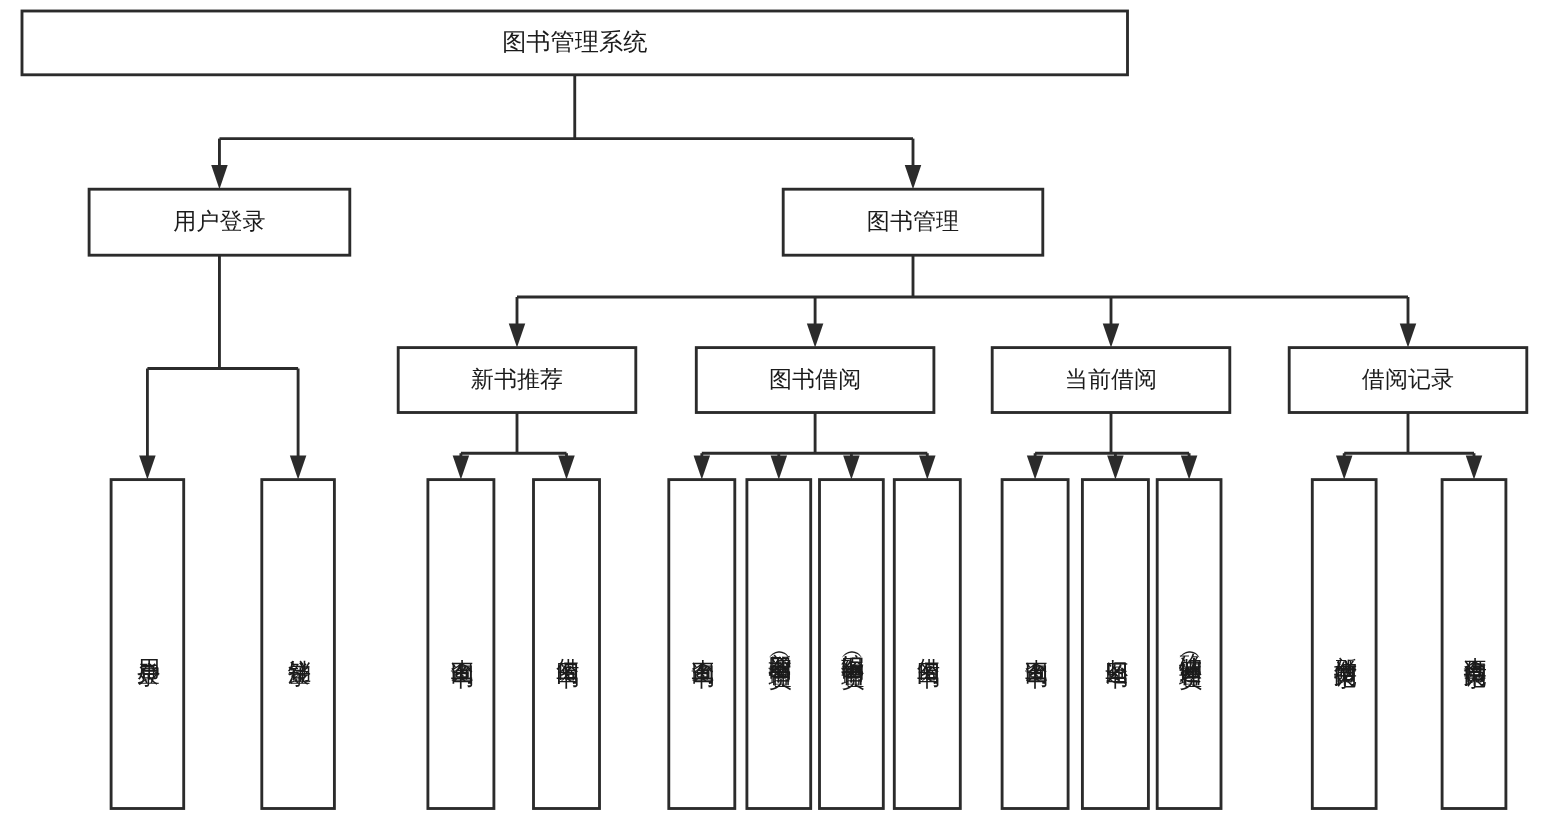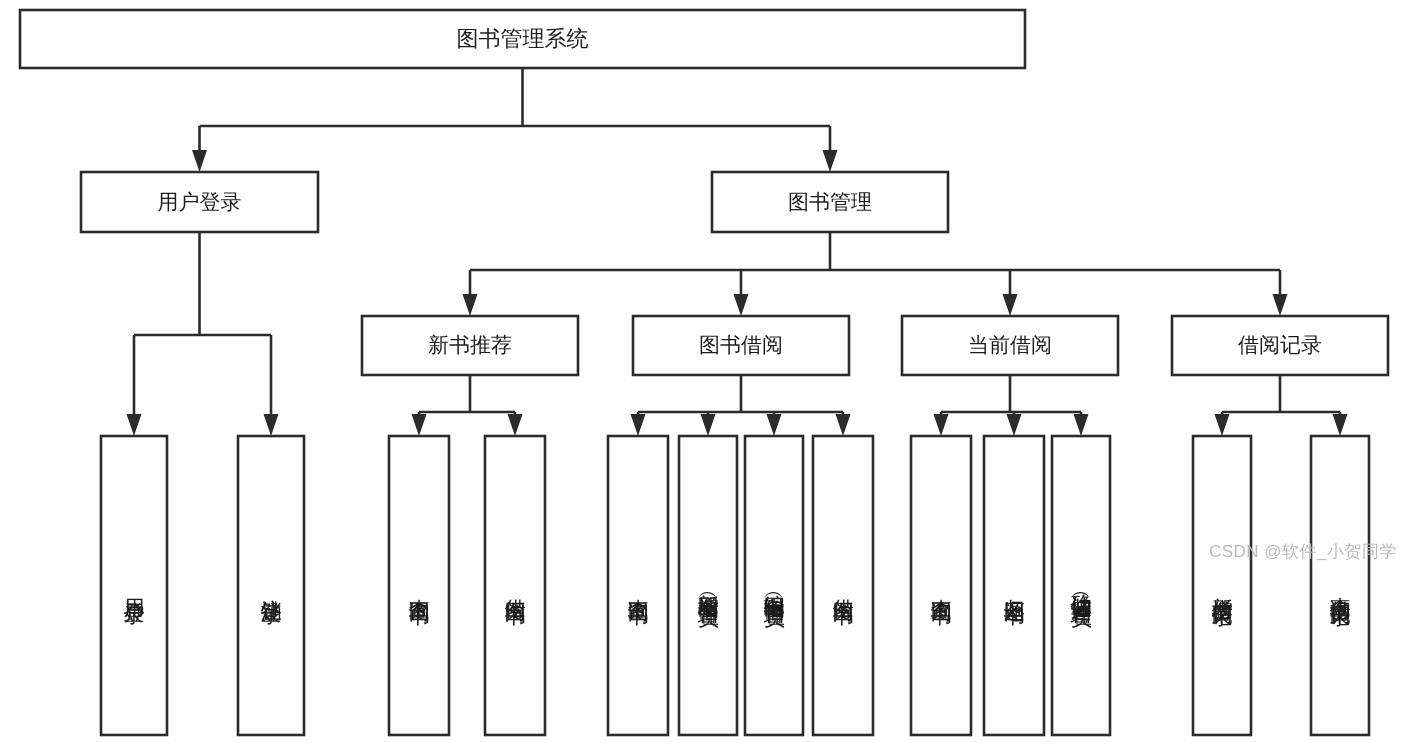--- a/index.html
+++ b/index.html
@@ -215,14 +215,13 @@
         <span class="vert-label">确认归还（管理员）</span>
       </div>
       <div class="vert-label-wrap" style="left: 1193px; top: 436px; width: 58px; height: 299px;">
         <span class="vert-label">新增借阅记录</span>
       </div>
       <div class="vert-label-wrap" style="left: 1311px; top: 436px; width: 58px; height: 299px;">
         <span class="vert-label">查询借阅记录</span>
       </div>
     </div>
 
-  <div id="watermark">CSDN @软件_小贺同学</div>
 </div>
 
 </body></html>

